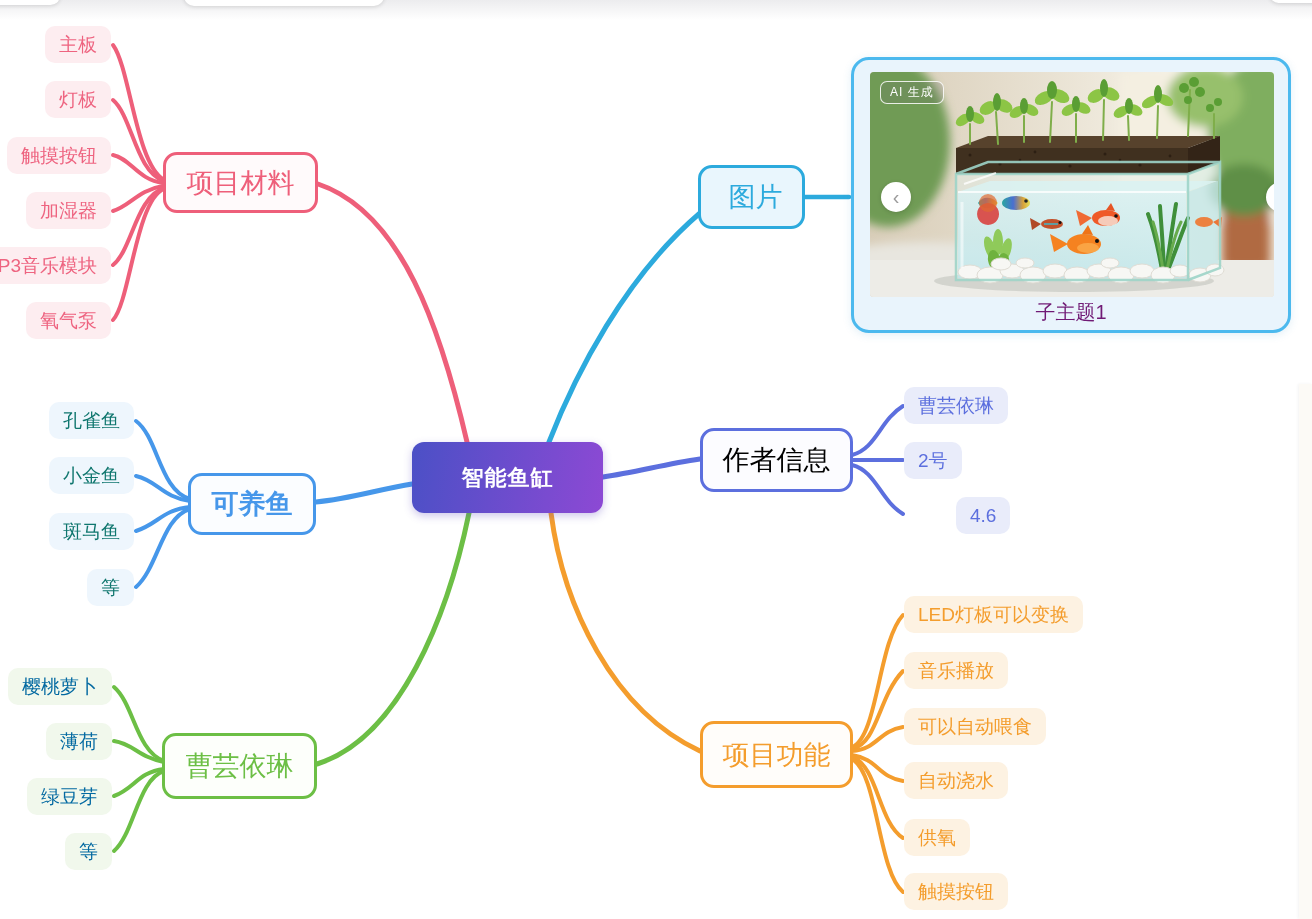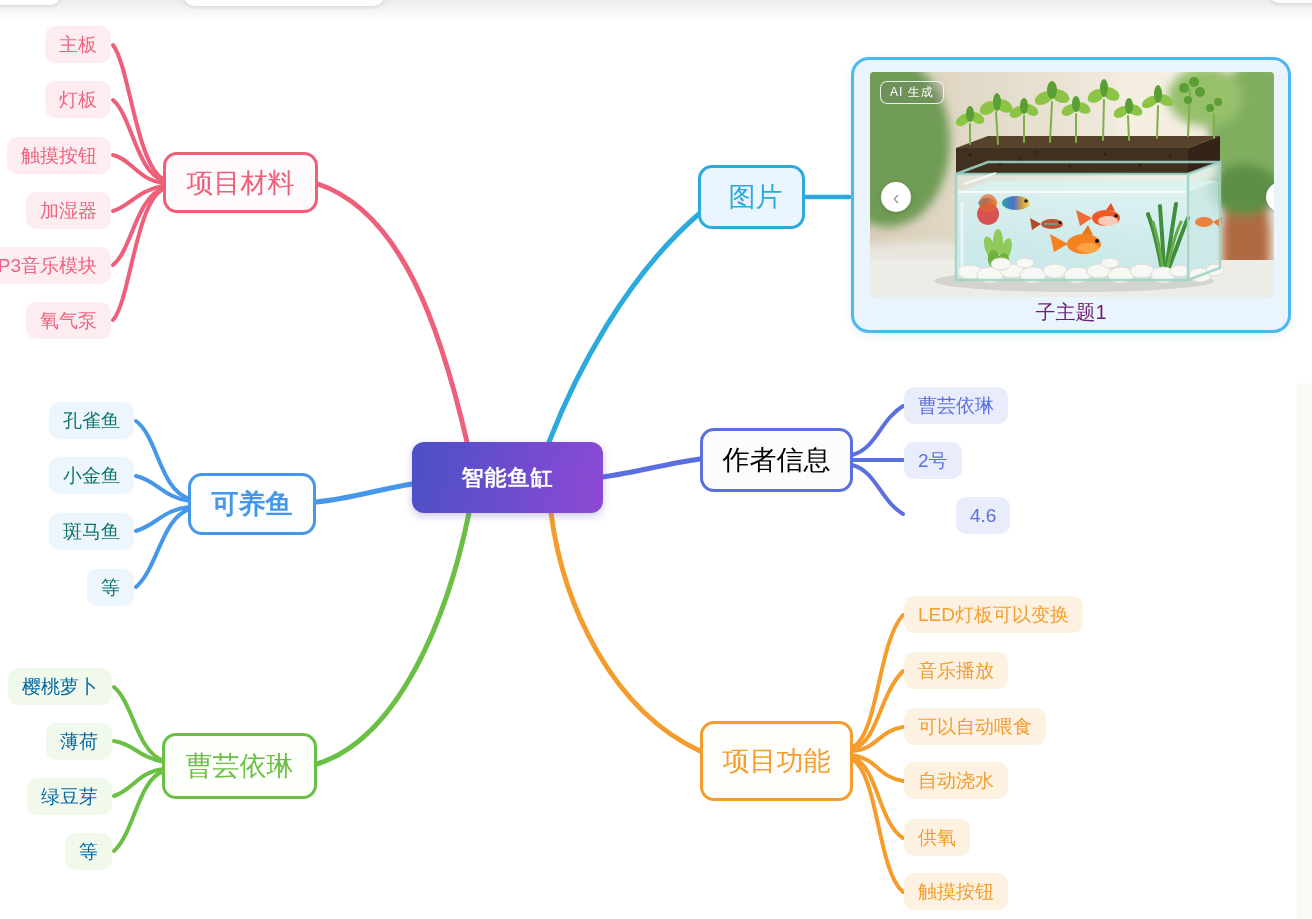--- a/index.html
+++ b/index.html
@@ -34,21 +34,21 @@
   .t-fish{border-color:#4697ea;color:#4697ea;background:#fbfdff;font-weight:bold;}
   .t-veg{border-color:#6cbf45;color:#6cbf45;background:#fdfffb;}
   .t-img{border-color:#2caadd;color:#2caadd;background:#e9f6fd;padding-left:8px;}
   .t-auth{border-color:#5c6fde;color:#000000;background:#fcfcff;}
   .t-feat{border-color:#f49d2d;color:#f49d2d;background:#fffdfa;}
   #topic-materials{left:163px;top:152px;width:155px;height:61px;}
   #topic-fish{left:188px;top:473px;width:128px;height:62px;}
   #topic-vegetables{left:162px;top:733px;width:155px;height:66px;}
   #topic-image{left:698px;top:165px;width:107px;height:64px;}
   #topic-author{left:700px;top:428px;width:153px;height:64px;}
-  #topic-features{left:700px;top:721px;width:153px;height:80px;}
+  #topic-features{left:700px;top:721px;width:153px;height:67px;}
 
   #central-topic{position:absolute;z-index:3;left:412px;top:442px;width:191px;height:71px;
     border-radius:12px;display:flex;align-items:center;justify-content:center;
     color:#fff;font-size:22px;font-weight:bold;letter-spacing:1px;
     box-shadow:0 3px 8px rgba(90,70,190,.30);}
 
   #image-card{position:absolute;z-index:3;left:851px;top:57px;width:440px;height:276px;
     box-sizing:border-box;border:3px solid #4cb9ee;border-radius:18px;background:#e9f4fc;
     box-shadow:0 2px 8px rgba(60,150,200,.15);}
   #photo{position:absolute;left:16px;top:12px;width:404px;height:225px;border-radius:4px;

